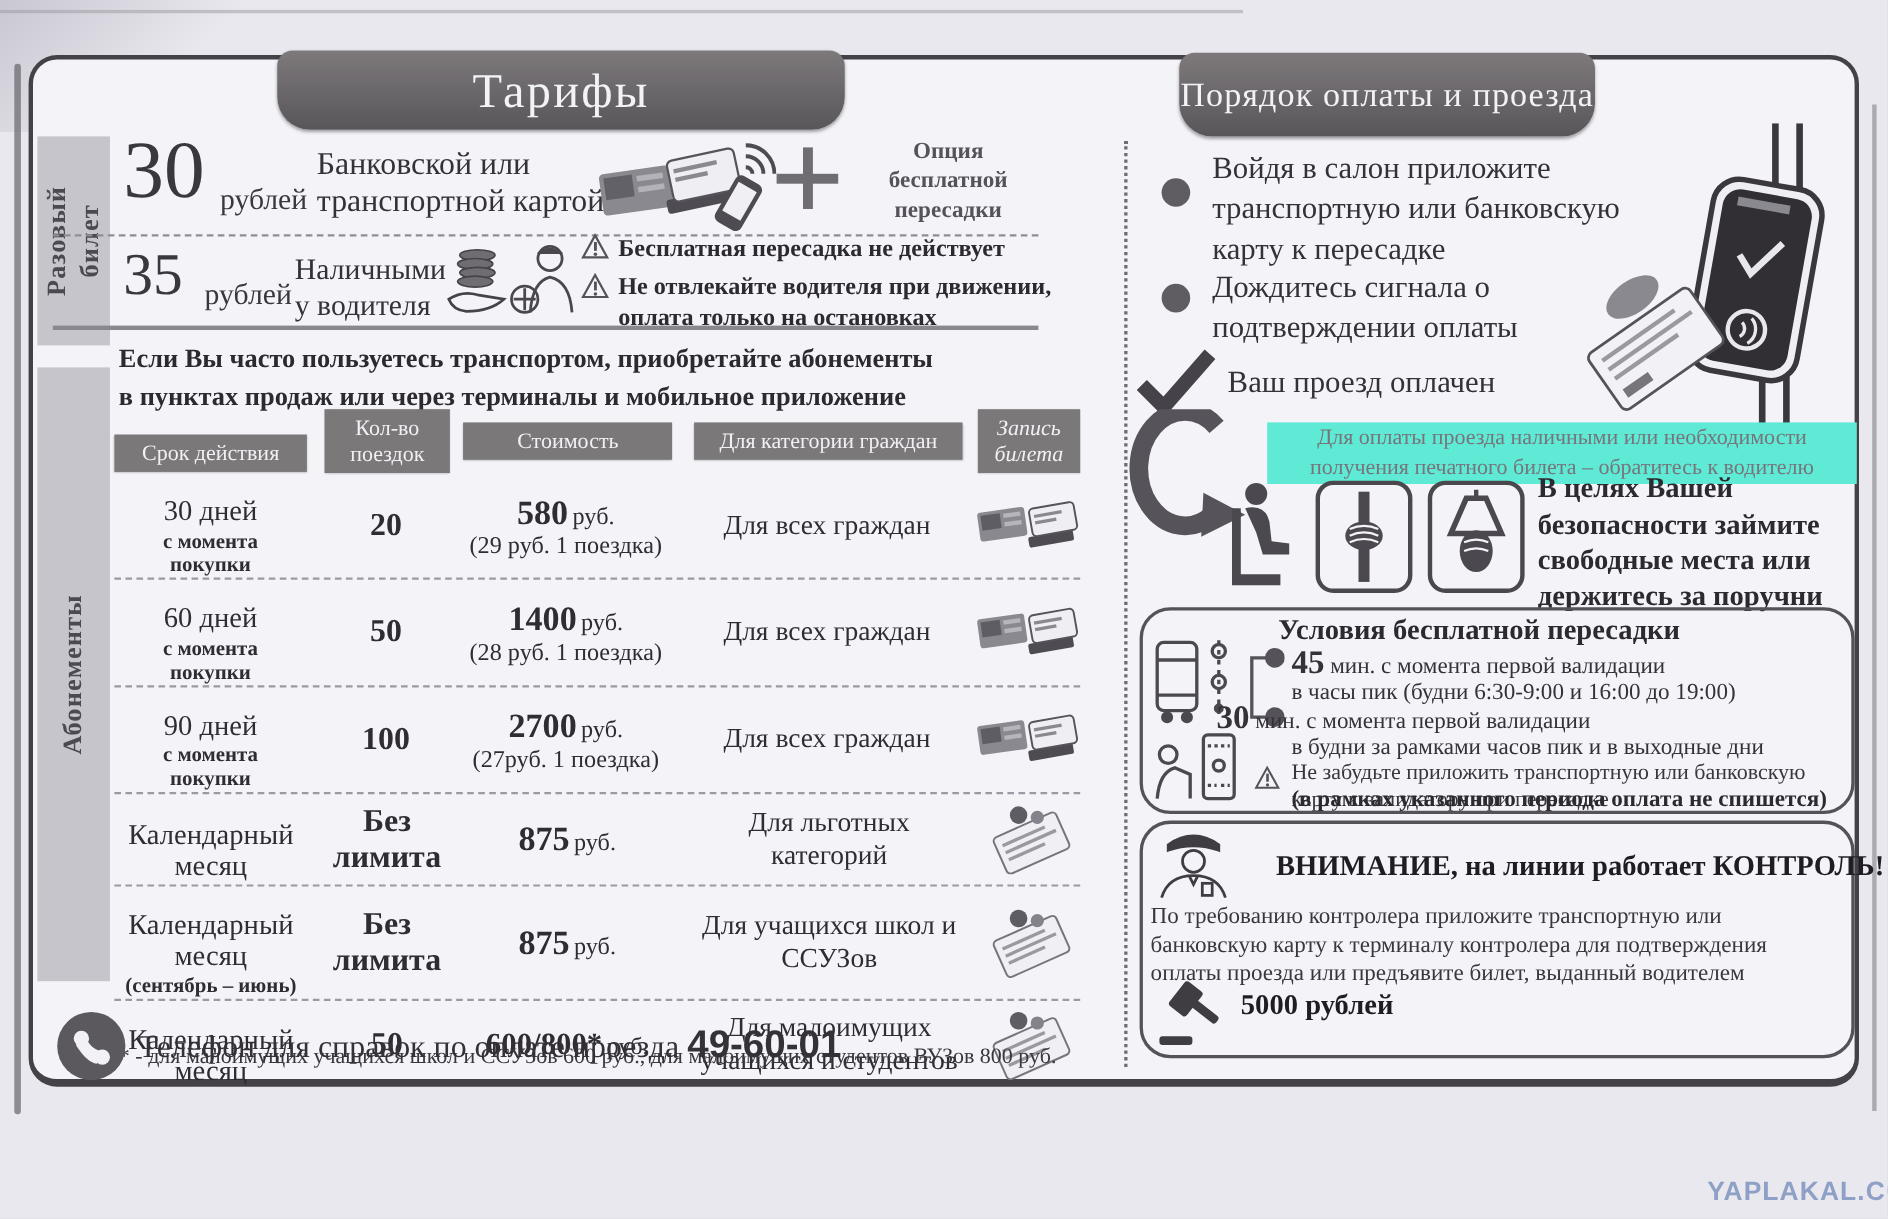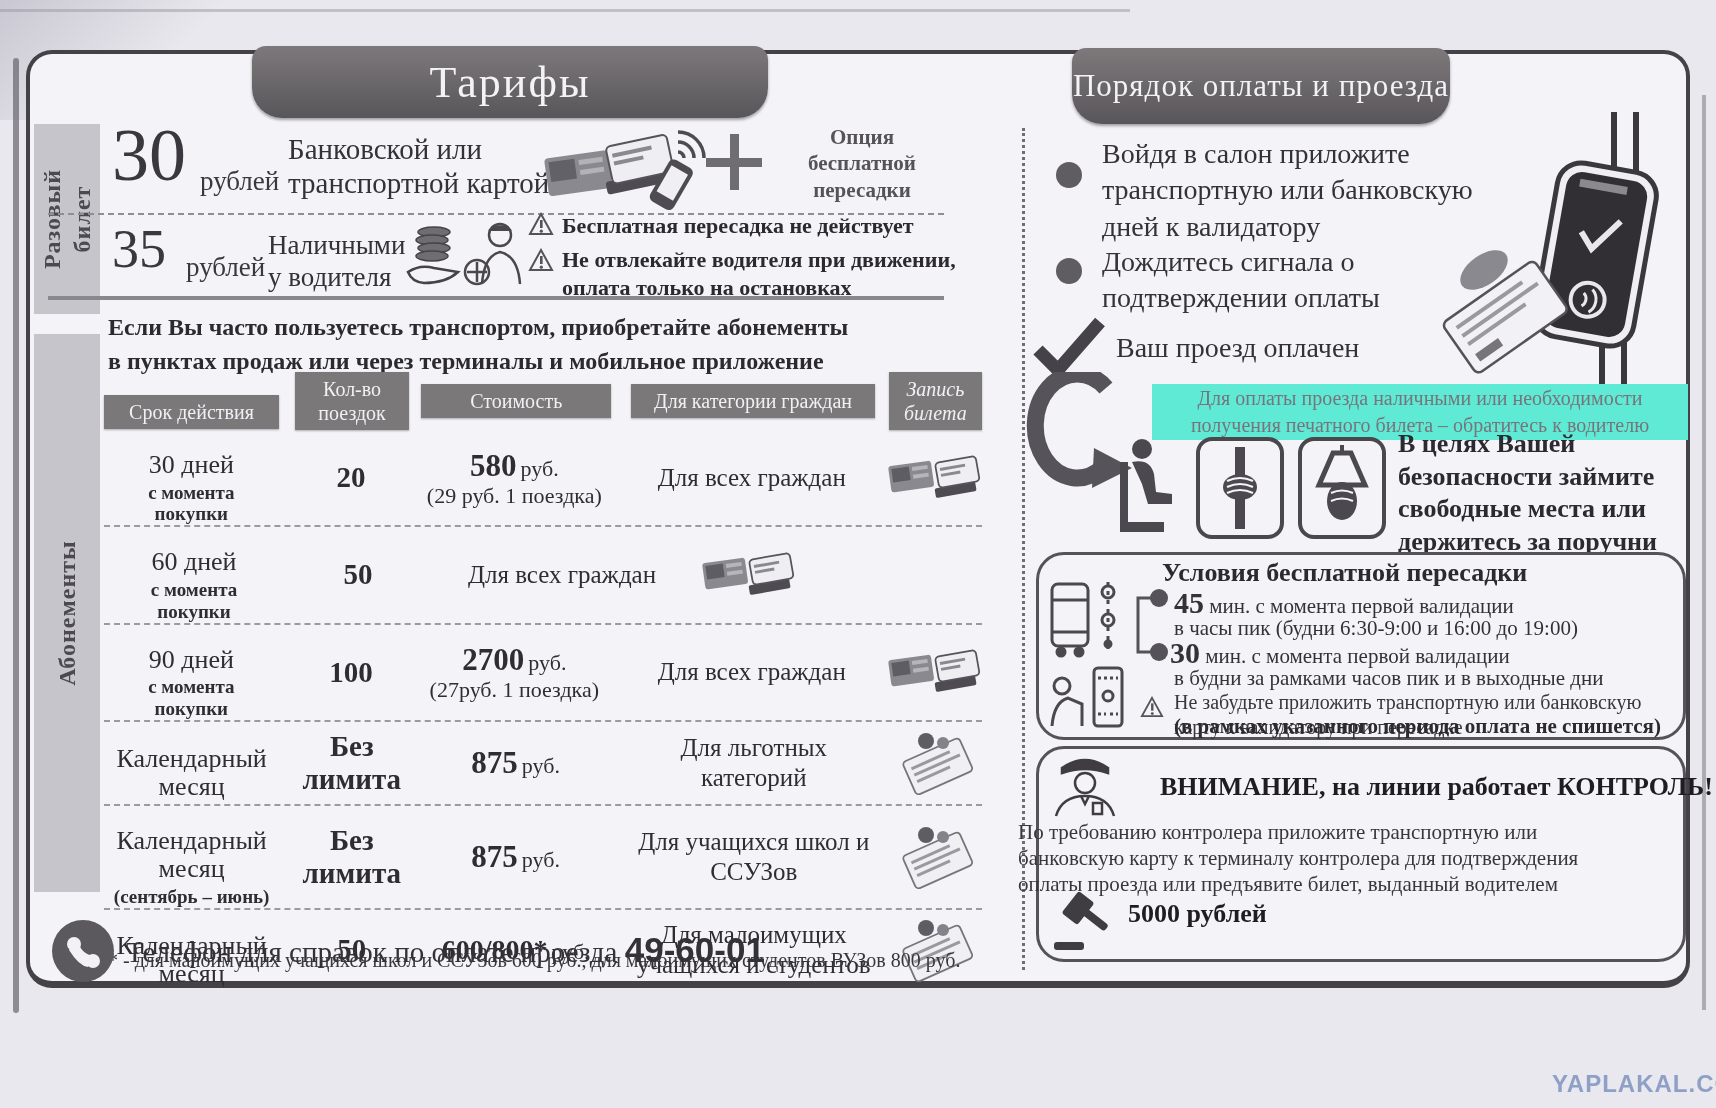--- a/index.html
+++ b/index.html
@@ -89,29 +89,29 @@
   .p1{left:1196px;top:437px;} .p2{left:1298px;top:437px;}
   .safety{position:absolute;left:1398px;top:428px;width:300px;font-weight:bold;font-size:26px;line-height:1.25;color:#2c2a30;}
   .rbox{position:absolute;border:3px solid #55525a;border-radius:28px;box-sizing:border-box;}
   .box-transfer{left:1036px;top:552px;width:650px;height:188px;}
   .box-control{left:1036px;top:746px;width:650px;height:216px;}
   .tr-title{position:absolute;left:1162px;top:558px;font-weight:bold;font-size:26px;color:#2c2a30;}
   .tr-bracket{position:absolute;left:1128px;top:588px;}
   .rule{position:absolute;font-size:21px;color:#343238;}
   .rule .min{font-weight:bold;font-size:30px;}
   .r1{left:1174px;top:586px;} .r1d{left:1174px;top:616px;}
-  .r2{left:1170px;top:636px;} .r2d{left:1174px;top:666px;text-align:right;}
+  .r2{left:1106px;top:636px;} .r2d{left:1174px;top:666px;text-align:right;}
   .tr-rem{position:absolute;left:1174px;top:690px;font-size:20px;line-height:1.25;color:#39373d;}
   .tr-rem-b{position:absolute;left:1174px;top:714px;font-weight:bold;font-size:21px;color:#2c2a30;}
   .tr-wtri{position:absolute;left:1140px;top:696px;}
   .busicon{position:absolute;left:1048px;top:580px;}
   .termicon{position:absolute;left:1048px;top:664px;}
   .officer{position:absolute;left:1048px;top:750px;}
   .ctl-title{position:absolute;left:1160px;top:772px;font-weight:bold;font-size:26px;color:#1f1d23;}
-  .ctl-body{position:absolute;left:1018px;top:820px;width:612px;font-size:21px;line-height:1.23;color:#39373d;}
+  .ctl-body{position:absolute;left:1046px;top:820px;width:612px;font-size:21px;line-height:1.23;color:#39373d;}
   .gavel{position:absolute;left:1052px;top:892px;}
   .fine{position:absolute;left:1128px;top:898px;font-weight:bold;font-size:26px;line-height:1.25;color:#1f1d23;}
   .watermark{position:absolute;left:1552px;top:1070px;font-family:"Liberation Sans",sans-serif;
       font-weight:bold;font-size:24px;letter-spacing:1px;color:#8fa0c6;}
 </style>
 </head>
 <body>
 
 <div class="page">
   <div class="corner-shade"></div>
@@ -249,20 +249,21 @@
               <rect x="54" y="16" width="26" height="3" fill="#8b8990"></rect>
               <rect x="54" y="22" width="20" height="3" fill="#8b8990"></rect>
             </g>
           </svg>
         </div>
     </div>
 
     <div class="trow" style="min-height:80px">
       <div class="cc col1"><span class="period-main">60 дней</span><span class="period-note">с момента покупки</span></div>
       <div class="cc col2 trips">50</div>
+      <div class="cc col3"><span class="pnum">1400</span> <span class="punit">руб.</span><div class="pnote">(28 руб. 1 поездка)</div></div>
       <div class="cc col4 cat">Для всех граждан</div>
       <div class="col5 c5i">
           <svg width="96" height="58" viewBox="0 0 96 58">
             <g transform="rotate(-8 24 30)">
               <rect x="2" y="14" width="44" height="27" rx="3" fill="#8b8990"></rect>
               <rect x="5" y="17" width="18" height="14" fill="#5f5d64"></rect>
               <rect x="26" y="18" width="16" height="4" fill="#b7b5bc"></rect>
               <rect x="26" y="26" width="16" height="4" fill="#b7b5bc"></rect>
             </g>
             <rect x="48" y="36" width="42" height="10" rx="2" fill="#4e4b52" transform="rotate(-10 69 41)"></rect>
@@ -367,21 +368,21 @@
         </g>
       </svg>
   </div>
   <div class="phone-line">
     <span>Телефон для справок по оплате проезда </span><span class="phone-num">49-60-01</span>
   </div>
 
   <div class="vdots"></div>
 
   <div class="bullet b1"></div>
-  <div class="step s1">Войдя в салон приложите транспортную или  банковскую дней к валидатору</div>
+  <div class="step s1">Войдя в салон приложите транспортную или  банковскую карту к пересадке</div>
   <div class="bullet b2"></div>
   <div class="step s2">Дождитесь сигнала о подтверждении оплаты</div>
   <svg class="checkmark" width="74" height="60" viewBox="0 0 74 60">
     <polyline points="6,34 26,54 68,6" fill="none" stroke="#45424a" stroke-width="13"></polyline>
   </svg>
   <div class="step s3">Ваш проезд оплачен</div>
 
   <svg class="validator" width="300" height="276" viewBox="0 0 300 276">
     <path d="M216 0 V66 M238 0 V62 M204 214 V276 M226 218 V276" stroke="#3a373d" stroke-width="6" fill="none"></path>
     <g transform="rotate(10 195 140)">

